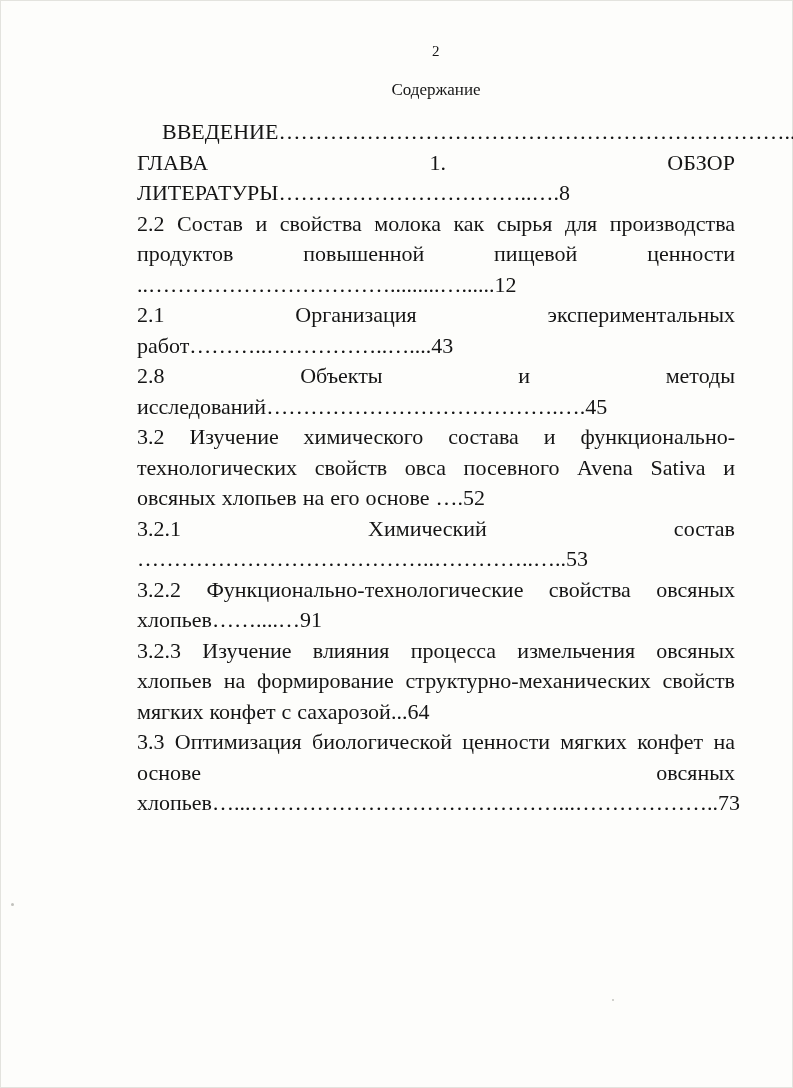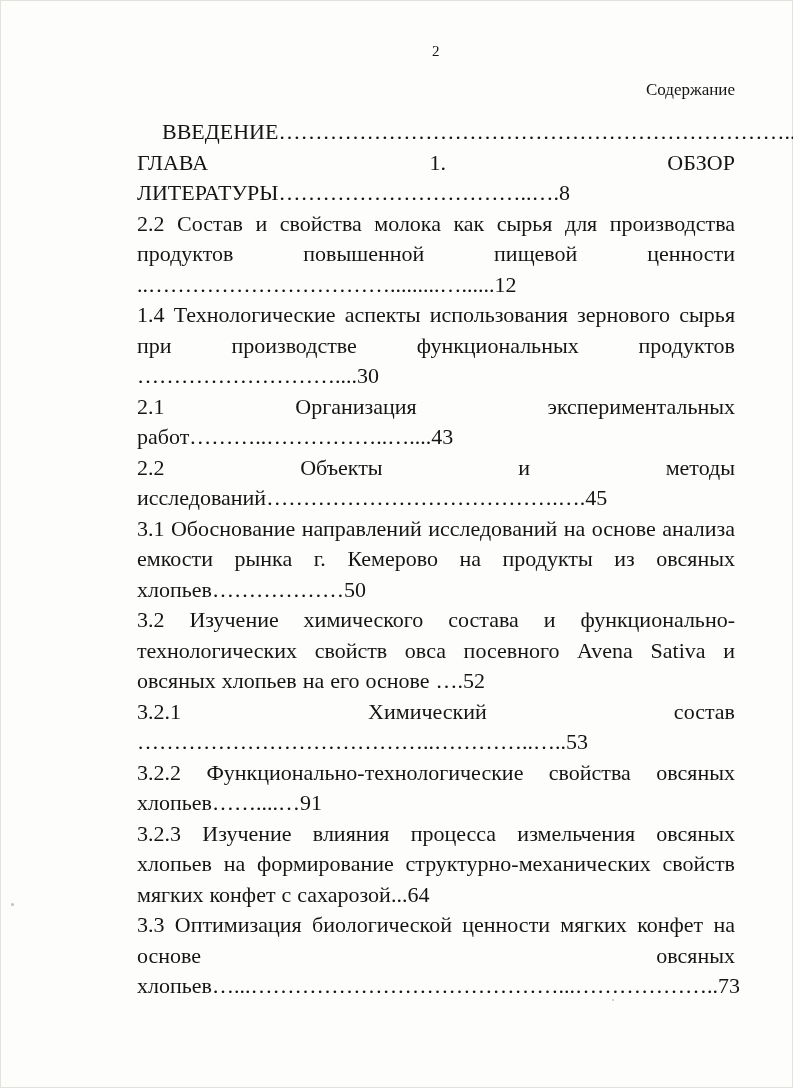--- a/index.html
+++ b/index.html
@@ -20,21 +20,21 @@
     overflow: hidden;
   }
   .page-number {
     text-align: center;
     font-size: 15px;
     line-height: 15px;
     margin: 0 0 20px 0;
     letter-spacing: 0.5px;
   }
   .doc-title {
-    text-align: right;
+    text-align: center;
     font-size: 17px;
     font-weight: 400;
     line-height: 22px;
     margin: 0 0 16px 0;
   }
   .toc {
     width: 100%;
   }
   .toc-entry {
     margin: 0;
@@ -61,24 +61,22 @@
 <body>
 
 <div class="scan-page">
   <div class="page-number">2</div>
   <div class="doc-title">Содержание</div>
 
   <div class="toc">
     <p class="toc-entry indent">ВВЕДЕНИЕ……………………………………………………………..4</p>
     <p class="toc-entry">ГЛАВА 1. ОБЗОР ЛИТЕРАТУРЫ……………………………..….8</p>
     <p class="toc-entry">2.2 Состав и свойства молока как сырья для производства продуктов повышенной пищевой ценности ..…………………………….........…......12</p>
-    <p class="toc-entry">1.4 Технологические аспекты использования зернового сырья при производстве функциональных продуктов ………………………....30</p>
     <p class="toc-entry">2.1 Организация экспериментальных работ………..……………..…....43</p>
-    <p class="toc-entry">2.2 Объекты и методы исследований………………………………….….45</p>
-    <p class="toc-entry">3.1 Обоснование направлений исследований на основе анализа емкости рынка г. Кемерово на продукты из овсяных хлопьев………………50</p>
+    <p class="toc-entry">2.8 Объекты и методы исследований………………………………….….45</p>
     <p class="toc-entry">3.2 Изучение химического состава и функционально-технологических свойств овса посевного Avena Sativa и овсяных хлопьев на его основе ….52</p>
     <p class="toc-entry">3.2.1 Химический состав …………………………………..…………..…..53</p>
     <p class="toc-entry">3.2.2 Функционально-технологические свойства овсяных хлопьев……....…91</p>
     <p class="toc-entry">3.2.3 Изучение влияния процесса измельчения овсяных хлопьев на формирование структурно-механических свойств мягких конфет с сахарозой...64</p>
     <p class="toc-entry">3.3 Оптимизация биологической ценности мягких конфет на основе овсяных хлопьев…...……………………………………...………………..73</p>
   </div>
 
   <div class="speck speck-1"></div>
   <div class="speck speck-2"></div>
 </div>

